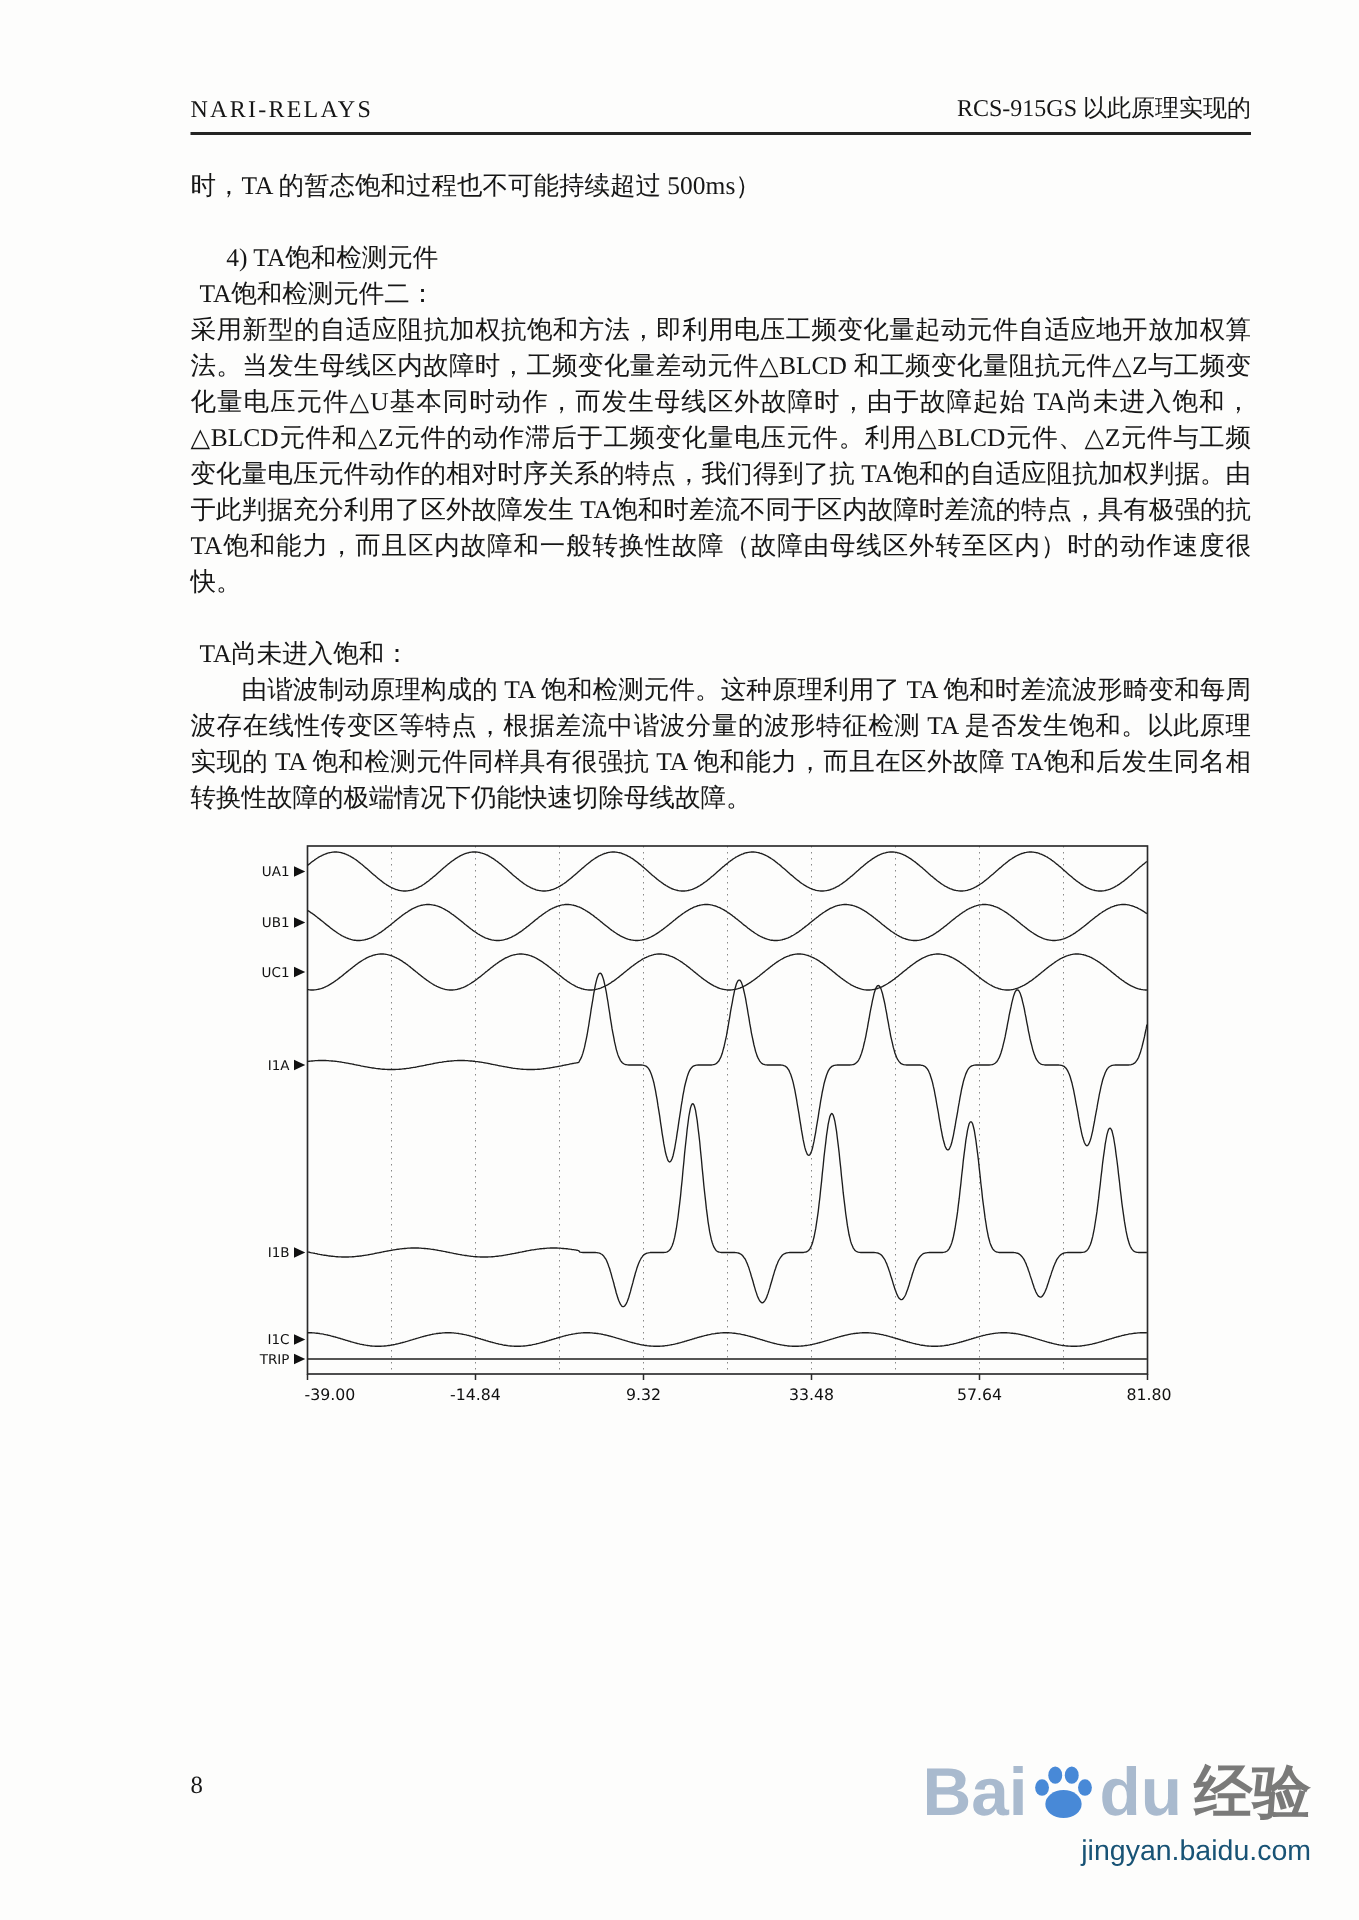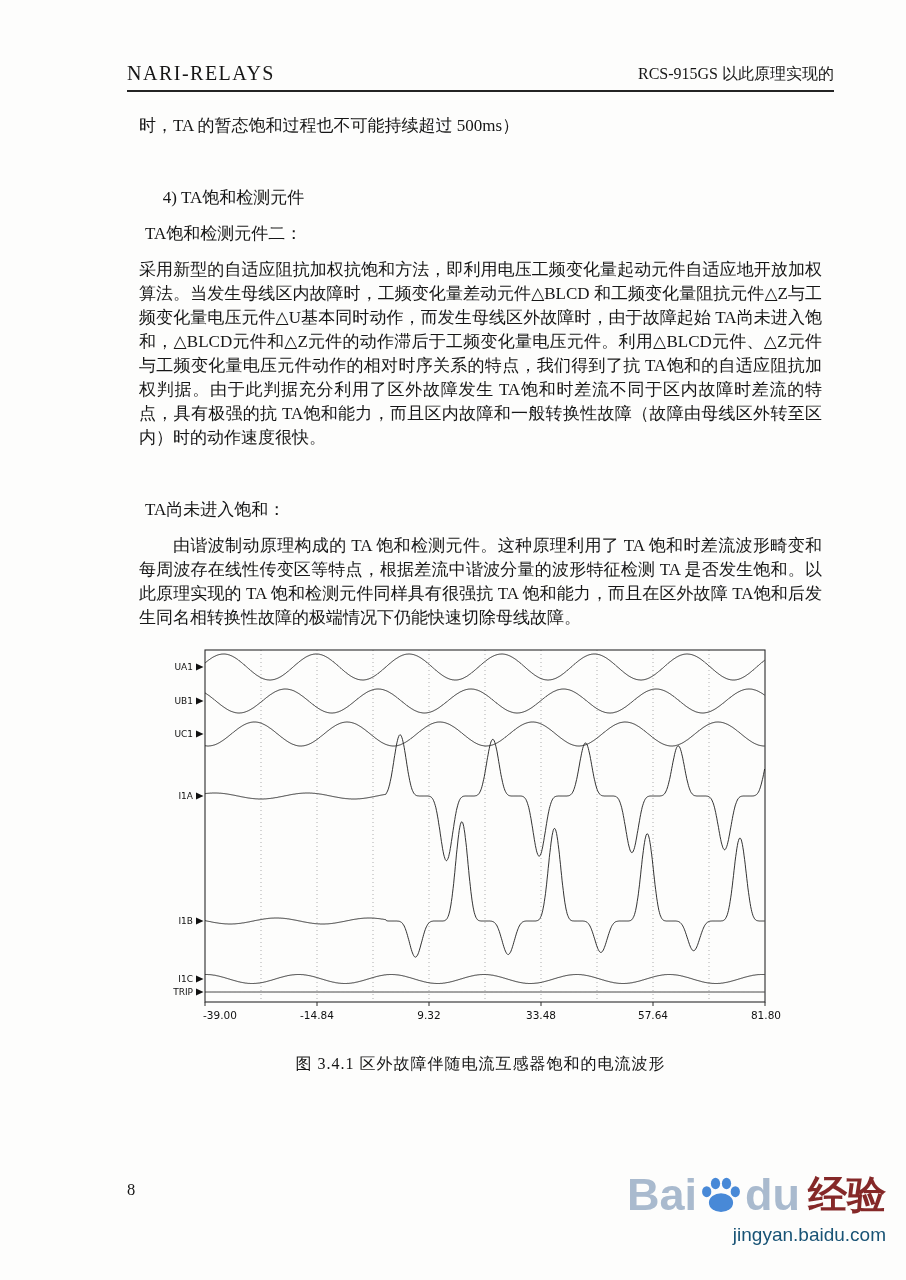--- a/index.html
+++ b/index.html
@@ -1,37 +1,37 @@
 <!DOCTYPE html>
 <html><head>
 <meta charset="utf-8">
 <style>
   html,body{margin:0;padding:0}
   body{width:906px;height:1280px;background:#fdfdfc;position:relative;overflow:hidden;
        font-family:"Liberation Serif","DejaVu Serif",serif;color:#161616}
   .page{padding:62px 72px 0 127px}
   .header{display:flex;justify-content:space-between;align-items:flex-end;
           border-bottom:2px solid #242424;padding-bottom:5px}
-  .brand{font-size:20px;letter-spacing:1.5px}
+  .brand{font-size:16px;letter-spacing:1.5px}
   .product{font-size:16px}
   .content{margin-top:22px;font-size:17px;line-height:24px;text-align:justify}
-  .content p{margin:12px}
+  .content p{margin:0}
   .gap{height:24px}
   .heading{padding-left:1.4em}
   .subhead{padding-left:.35em}
   .indent{text-indent:2em}
   .chartwrap{margin:12px 0 0 28px;width:632px}
   .caption{text-align:center;font-size:16px;margin-top:20px;letter-spacing:1px}
   .pagenum{position:absolute;left:127px;bottom:80px;font-size:16.5px}
-  .watermark{position:absolute;right:20px;bottom:34px;text-align:right;opacity:.95}
+  .watermark{position:absolute;right:32px;bottom:34px;text-align:right;opacity:.95}
   .wm-row{display:flex;align-items:center;justify-content:flex-end;
           font-family:"Liberation Sans",sans-serif;font-weight:bold}
   .wm-en{font-size:45px;color:#a5b7cc}
   .wm-paw{width:44px;height:44px;margin:0 2px}
-  .wm-cn{font-size:39px;color:#7f1d1d;margin-left:8px}
+  .wm-cn{font-size:39px;color:#737373;margin-left:8px}
   .wm-url{font-family:"Liberation Sans",sans-serif;font-size:19px;color:#0c4a6e;margin-top:2px}
 </style>
 </head>
 <body>
 
 <div class="page">
 
   <div class="header">
     <span class="brand">NARI-RELAYS</span>
     <span class="product">RCS-915GS 以此原理实现的</span>
@@ -91,21 +91,20 @@
           <line x1="336" y1="352" x2="336" y2="356" stroke="#2a2a2a" stroke-width="1"></line>
           <text x="336" y="369" text-anchor="middle" font-size="10.5" font-family="DejaVu Sans, sans-serif" fill="#111">33.48</text>
           <line x1="448" y1="352" x2="448" y2="356" stroke="#2a2a2a" stroke-width="1"></line>
           <text x="448" y="369" text-anchor="middle" font-size="10.5" font-family="DejaVu Sans, sans-serif" fill="#111">57.64</text>
           <line x1="560" y1="352" x2="560" y2="356" stroke="#2a2a2a" stroke-width="1"></line>
           <text x="576" y="369" text-anchor="end" font-size="10.5" font-family="DejaVu Sans, sans-serif" fill="#111">81.80</text>
         </g>
       </svg>
   </div>
 
-  <div class="caption">图 3.4.1 区外故障伴随电流互感器饱和的电流波形</div>
 </div>
 
 <div class="pagenum">8</div>
 
 <div class="watermark">
   <div class="wm-row">
     <span class="wm-en">Bai</span>
     <svg class="wm-paw" viewBox="0 0 40 40" aria-hidden="true">
       <ellipse cx="20" cy="27" rx="11" ry="8.5" fill="#3f83d6"></ellipse>
       <ellipse cx="7" cy="17" rx="4.2" ry="5" fill="#3f83d6"></ellipse>

